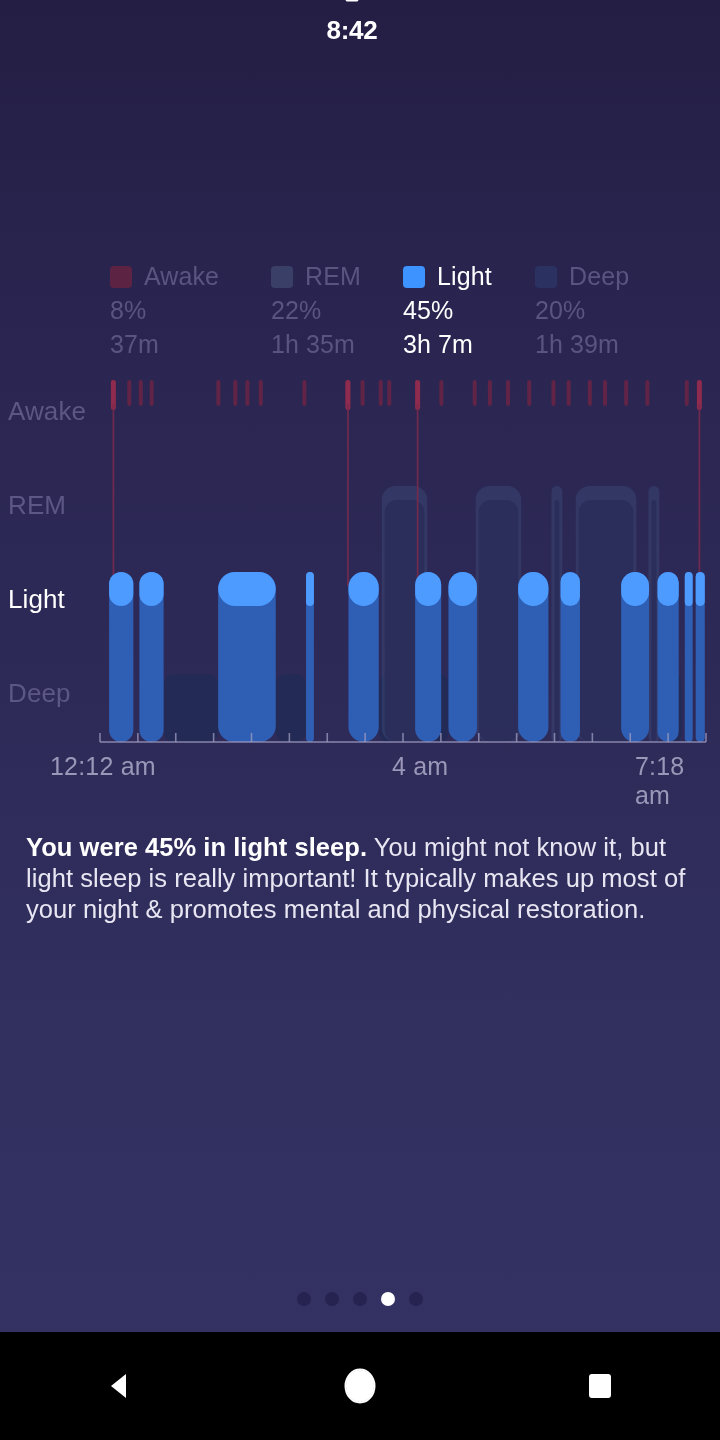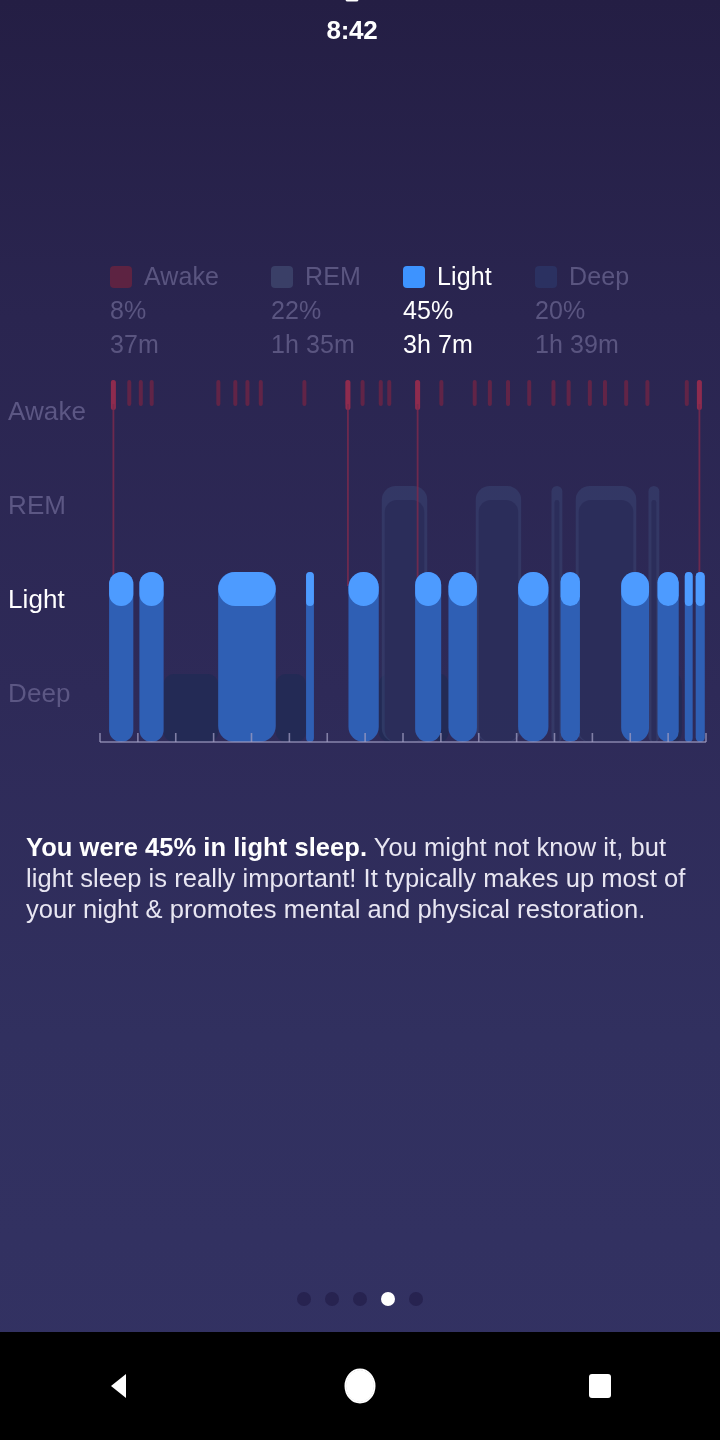--- a/index.html
+++ b/index.html
@@ -395,20 +395,25 @@
         <line x1="668.125" y1="353" x2="668.125" y2="362" stroke="#9e9bc0" stroke-width="1.6" opacity="0.75"></line>
         <line x1="706" y1="353" x2="706" y2="362" stroke="#9e9bc0" stroke-width="1.6" opacity="0.75"></line>
       </svg>
 
     <div class="ylabel" style="top:16px;">Awake</div>
     <div class="ylabel" style="top:110px;">REM</div>
     <div class="ylabel active" style="top:204px;">Light</div>
     <div class="ylabel" style="top:298px;">Deep</div>
   </div>
 
+  <div class="xlabels">
+    <span class="xlabel" style="left:50px;">12:12 am</span>
+    <span class="xlabel" style="left:392px;">4 am</span>
+    <span class="xlabel" style="left:635px;">7:18 am</span>
+  </div>
 
   <div class="description">
     <b>You were 45% in light sleep.</b><span> You might not know it, but light sleep is really important! It typically makes up most of your night &amp; promotes mental and physical restoration.</span>
   </div>
 
   <div class="pager" id="pager">
       <span class="dot"></span>
       <span class="dot"></span>
       <span class="dot"></span>
       <span class="dot on"></span>

